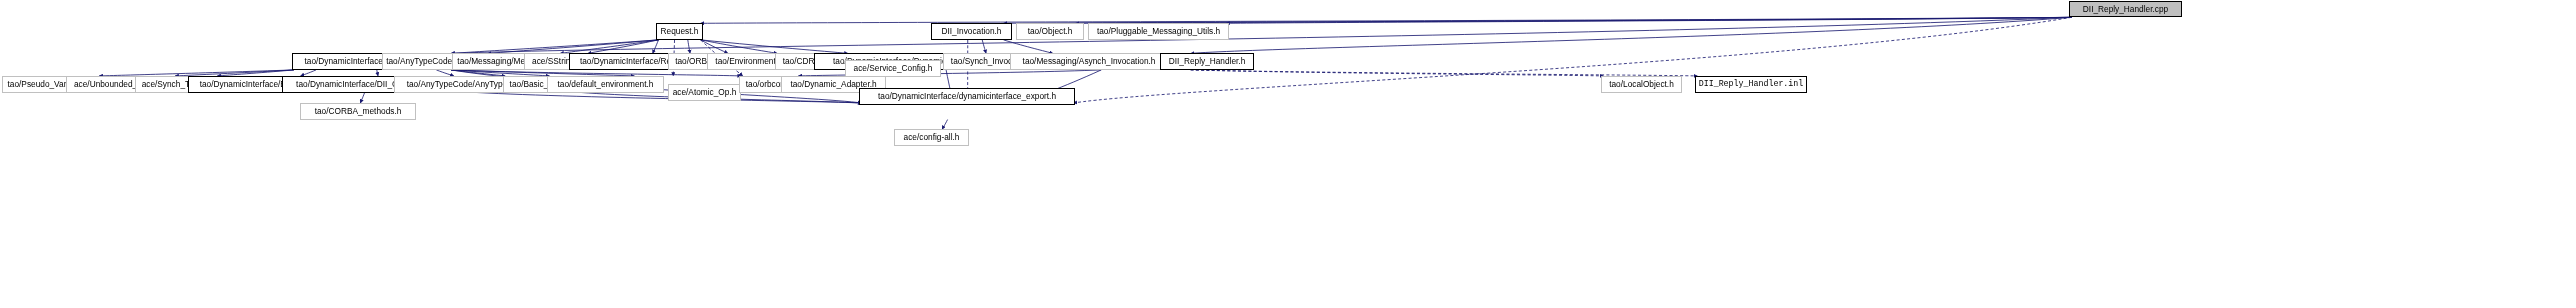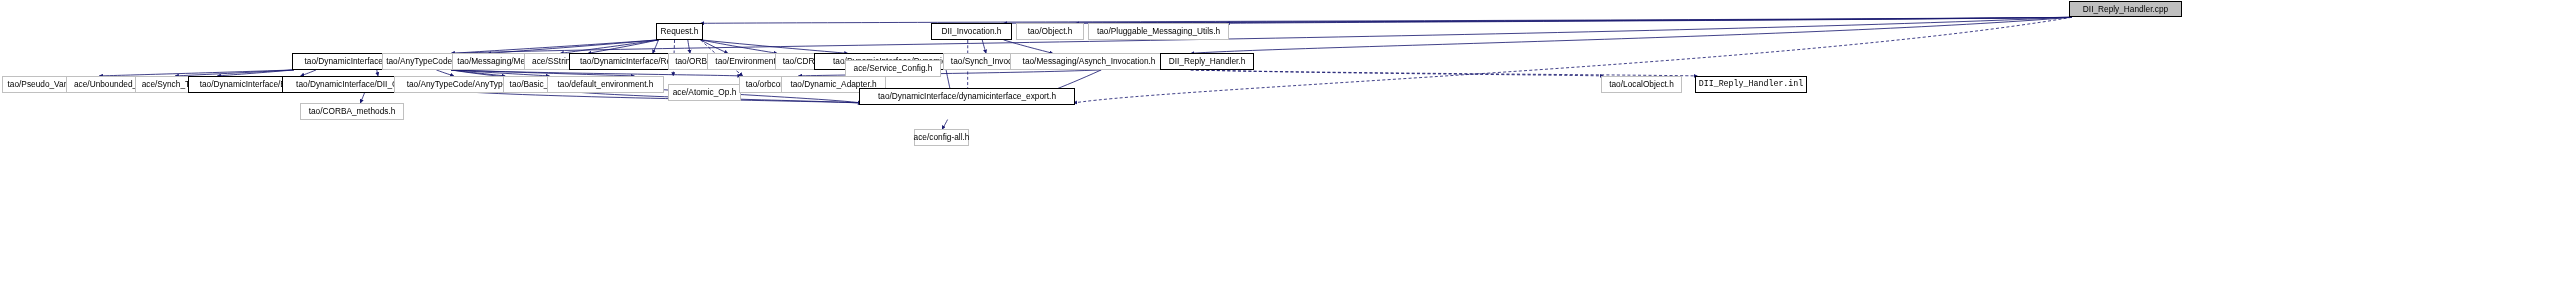--- a/index.html
+++ b/index.html
@@ -118,18 +118,18 @@
       <div class="node strong" style="left: 282px; top: 76px; width: 197px;">tao/DynamicInterface/DII_CORBA_methods.h</div>
       <div class="node" style="left: 394px; top: 76px; width: 189px;">tao/AnyTypeCode/AnyTypeCode_methods.h</div>
       <div class="node" style="left: 503px; top: 76px; width: 81px;">tao/Basic_Types.h</div>
       <div class="node" style="left: 547px; top: 76px; width: 117px;">tao/default_environment.h</div>
       <div class="node" style="left: 632px; top: 84px; width: 73px; margin-left: 36px;">ace/Atomic_Op.h</div>
       <div class="node" style="left: 739px; top: 76px; width: 62px;">tao/orbconf.h</div>
       <div class="node" style="left: 781px; top: 76px; width: 105px;">tao/Dynamic_Adapter.h</div>
       <div class="node" style="left: 845px; top: 60px; width: 96px;">ace/Service_Config.h</div>
       <div class="node" style="left: 1601px; top: 76px; width: 81px; text-align: right;">tao/LocalObject.h</div>
       <div class="node strong" style="left: 1695px; top: 76px; width: 112px; font-family: Liberation Mono, monospace;">DII_Reply_Handler.inl</div>
-      <div class="node" style="left: 300px; top: 103px; width: 104px;">tao/CORBA_methods.h</div>
+      <div class="node" style="left: 300px; top: 103px; width: 116px;">tao/CORBA_methods.h</div>
       <div class="node strong" style="left: 859px; top: 88px; width: 216px;">tao/DynamicInterface/dynamicinterface_export.h</div>
-      <div class="node" style="left: 894px; top: 129px; width: 55px; margin-left: 20px;">ace/config-all.h</div>
+      <div class="node" style="left: 894px; top: 129px; width: 75px;">ace/config-all.h</div>
     </div>
 </div>
 
 
 </body></html>

